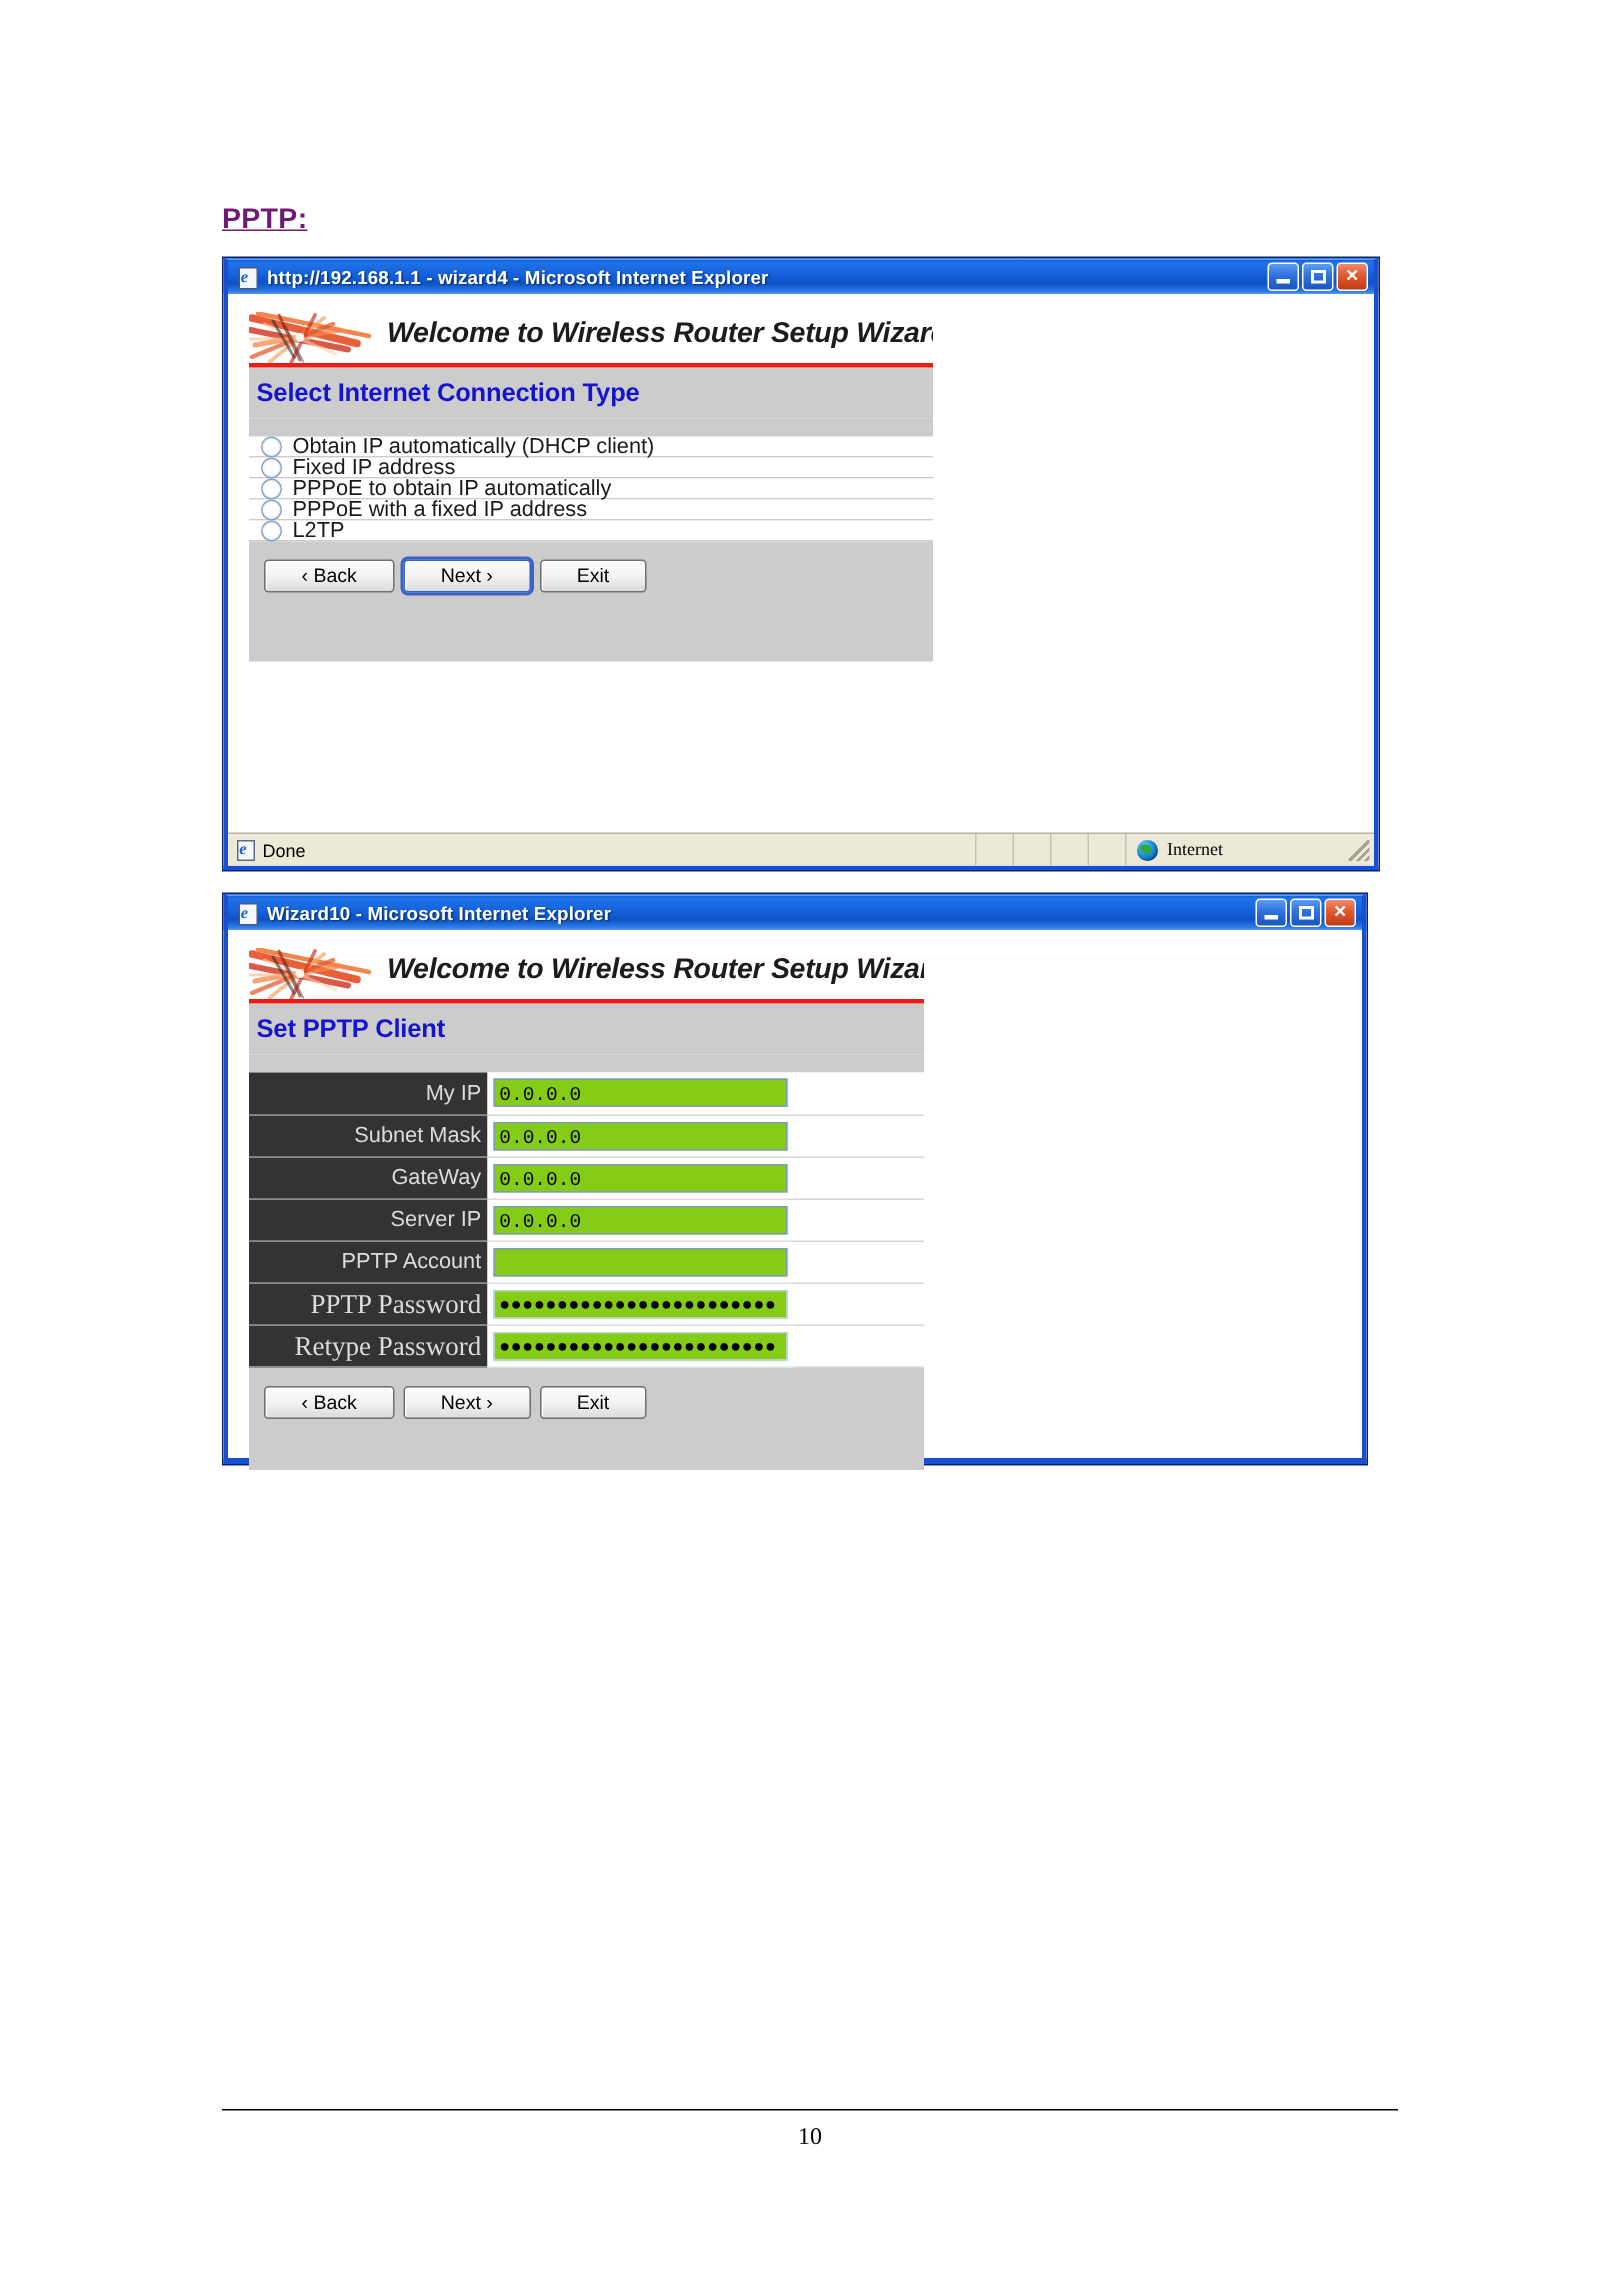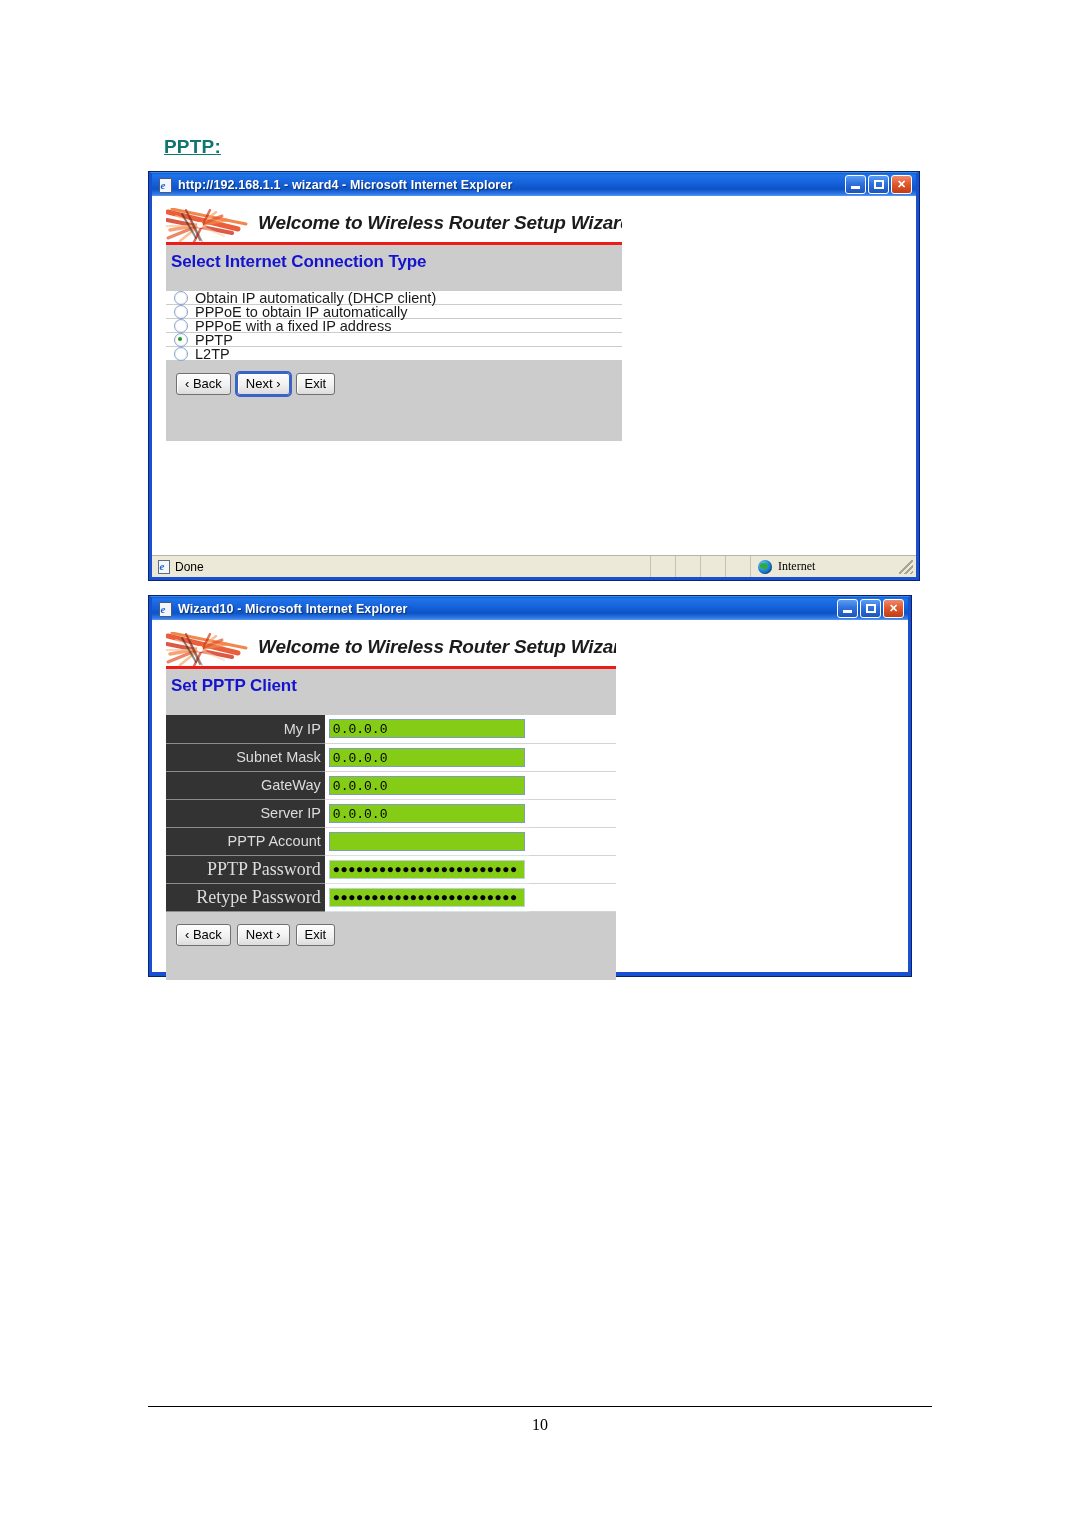--- a/index.html
+++ b/index.html
@@ -16,25 +16,24 @@
     overflow: hidden;
   }
 
   
   .doc-heading {
     position: absolute;
     left: 148px;
     top: 136px;
     font-size: 19px;
     font-weight: bold;
-    color: #0f766e;
+    color: #701a75;
     text-decoration: underline;
     letter-spacing: 0.2px;
     font-family: "Liberation Sans", sans-serif;
-    margin-left: 16px;
   }
 
   
   .ie-window {
     position: absolute;
     background: #ffffff;
     border: 1px solid #0a246a;
     box-sizing: border-box;
   }
   .ie-window .frame {
@@ -239,21 +238,21 @@
     gap: 6px;
     padding: 12px 0 0 10px;
   }
   .wbtn {
     font-family: "Liberation Sans", sans-serif;
     font-size: 13px;
     color: #000;
     background: linear-gradient(to bottom, #fdfdfd 0%, #f1f1f1 55%, #dcdcdc 100%);
     border: 1px solid #707070;
     border-radius: 3px;
-    padding: 2px 8px;
+    padding: 2px 24px;
     white-space: nowrap;
     box-shadow: inset 1px 1px 0 #ffffff;
     line-height: 16px;
   }
   .wbtn.focused {
     outline: 2px solid #3a63c8;
     outline-offset: 0px;
     border-color: #3a63c8;
   }
 
@@ -470,29 +469,29 @@
 
         <div class="gray-panel">
           <div class="pad-top"></div>
 
           <div class="radio-row">
             <span class="radio"></span>
             <span class="radio-label">Obtain IP automatically (DHCP client)</span>
           </div>
           <div class="radio-row">
             <span class="radio"></span>
+            <span class="radio-label">Fixed IP address</span>
+          </div>
+          <div class="radio-row">
+            <span class="radio"></span>
             <span class="radio-label">PPPoE to obtain IP automatically</span>
           </div>
           <div class="radio-row">
             <span class="radio"></span>
             <span class="radio-label">PPPoE with a fixed IP address</span>
-          </div>
-          <div class="radio-row">
-            <span class="radio checked"></span>
-            <span class="radio-label">PPTP</span>
           </div>
           <div class="radio-row">
             <span class="radio"></span>
             <span class="radio-label">L2TP</span>
           </div>
 
           <div class="btn-bar">
             <span class="wbtn">‹ Back</span>
             <span class="wbtn focused">Next ›</span>
             <span class="wbtn">Exit</span>

